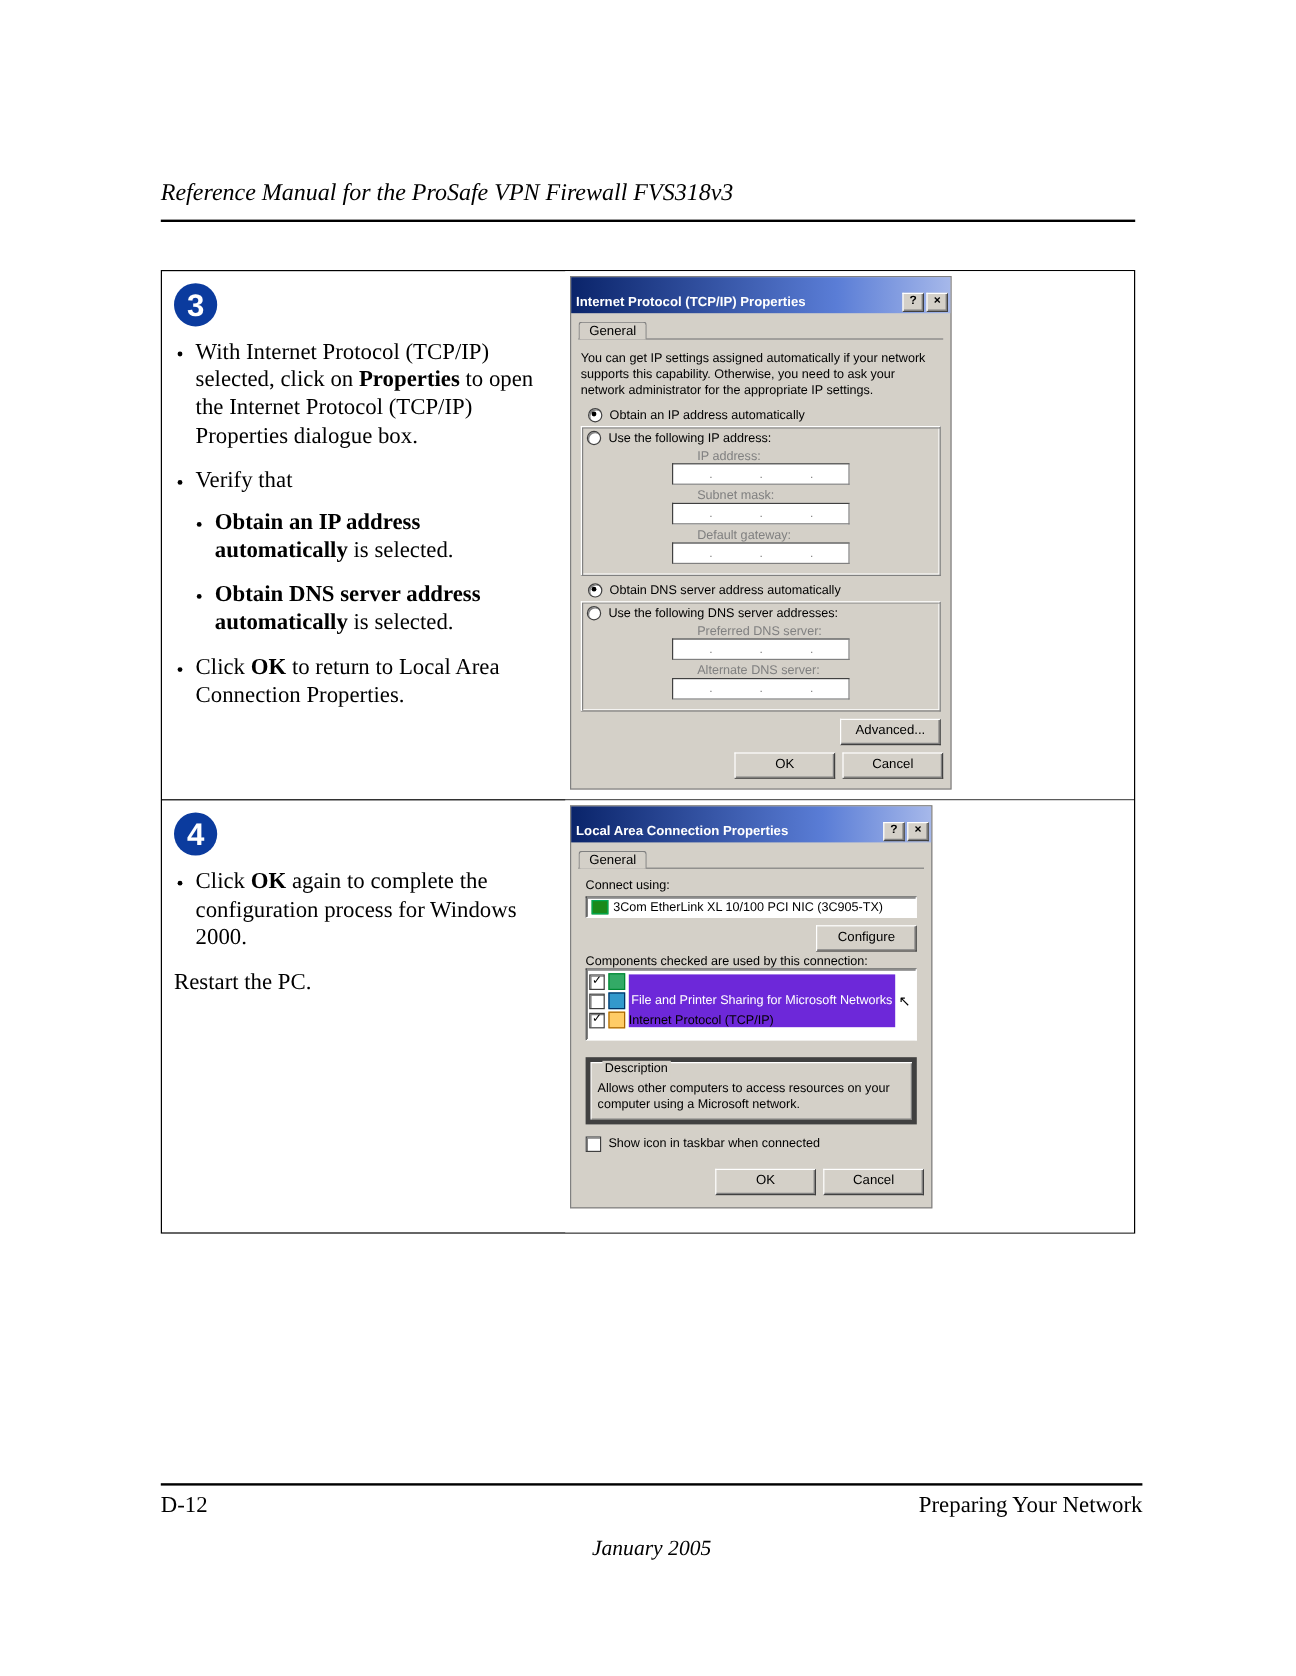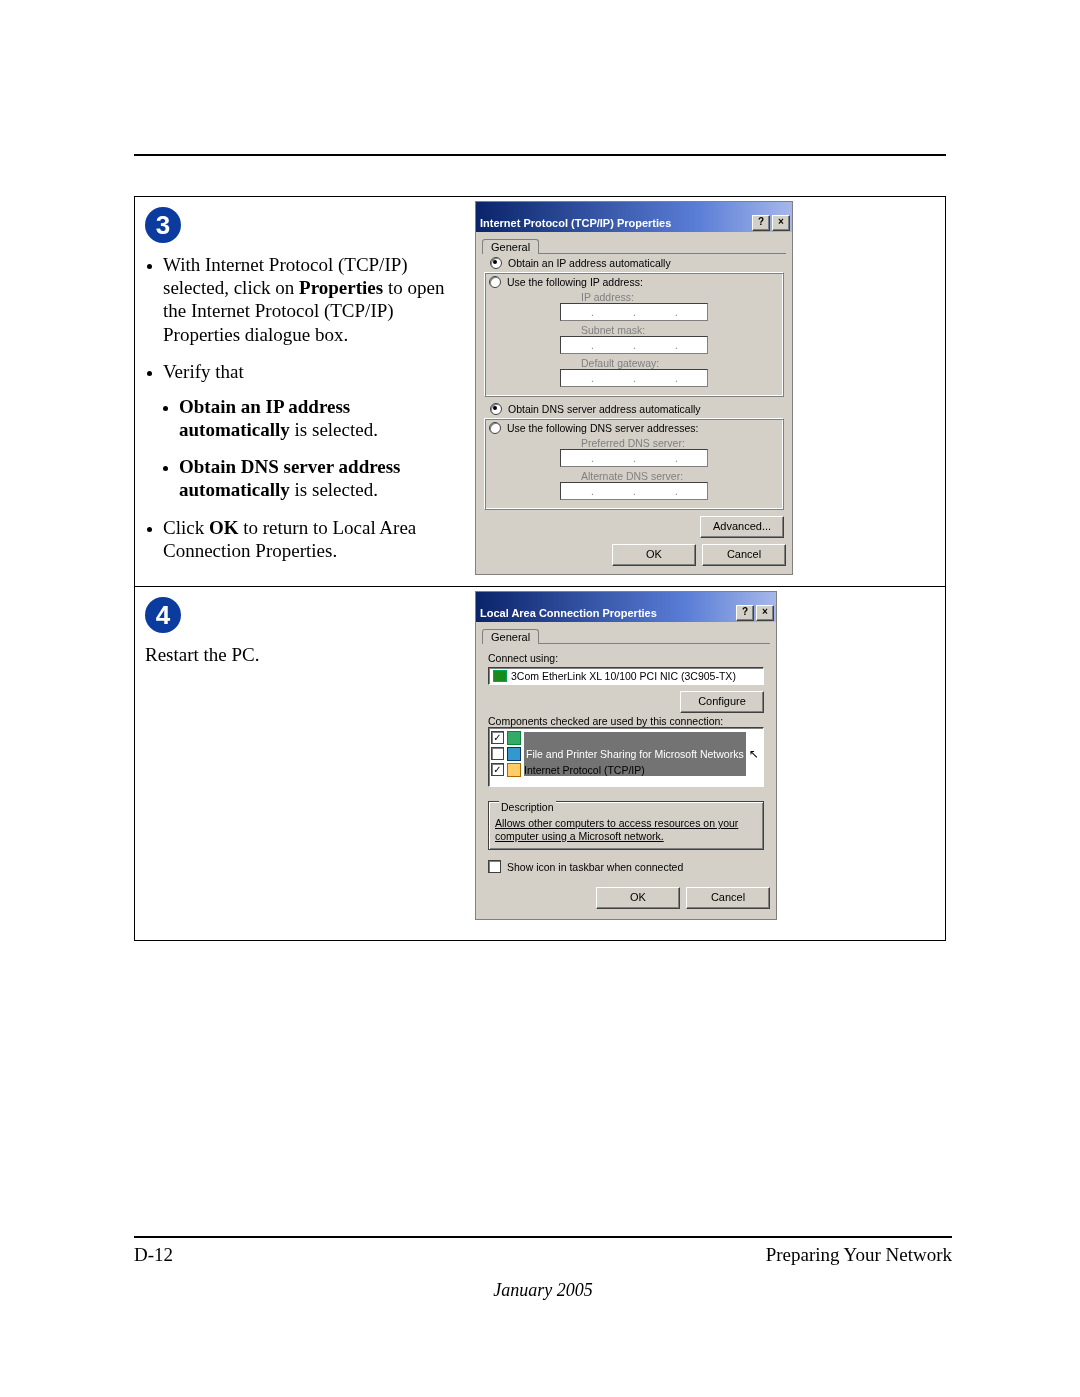--- a/index.html
+++ b/index.html
@@ -150,45 +150,46 @@
     box-shadow: inset 1px 1px #808080;
     background:#fff; height:54px; padding:2px 2px; font-size:10.5px;
   }
   .list-item { display:flex; align-items:center; gap:3px; height:16px; }
   .chk {
     width:11px; height:11px; border:1px solid #404040; background:#fff;
     box-shadow: inset 1px 1px #808080; display:flex; align-items:center; justify-content:center;
   }
   .chk.checked::after { content:"✓"; font-size:10px; line-height:10px; }
   .li-icon { width:12px; height:12px; }
-  .li-sel { background:#737373; color:#fff; padding:16px 2px; }
+  .li-sel { background:#6d28d9; color:#fff; padding:16px 2px; }
   .btn-row3 { display:flex; justify-content:space-between; margin:6px 0; gap:8px; }
   .btn-row3 .win-btn { flex:1; min-width:0; }
   .win-btn.disabled { color:#808080; }
   .small { font-size:10.5px; }
   .descbox {
-    border: 1px solid #404040;
+    border: 4px solid #404040;
     box-shadow: inset 1px 1px #fff, inset -1px -1px #808080;
-    padding: 6px; font-size:10.5px; line-height:1.25; margin-top:14px;text-decoration:underline;
+    padding: 6px; font-size:10.5px; line-height:1.25; margin-top:14px;
   }
   .desc-legend { font-size:10.5px; background:#d4d0c8; padding:0 2px; margin-left:4px; position:relative; top:-7px; display:inline-block; }
 
   .footer {
     position: absolute;
     left: 134px; right: 128px;
     bottom: 96px;
   }
   .footer-rule { border-top: 2px solid #000; margin-bottom: 6px; }
   .footer-row { display:flex; justify-content:space-between; font-size:19px; }
   .footer-date { text-align:center; font-style: italic; font-size:18px; margin-top:14px; font-family: "Times New Roman", serif; }
 </style>
 </head>
 <body>
 
 <div class="page">
+  <div class="header-title">Reference Manual for the ProSafe VPN Firewall FVS318v3</div>
   <div class="header-rule"></div>
 
   <div class="content-box">
 
     <div class="row">
       <div class="col-left">
         <div class="step-circle">3</div>
         <ul class="bullets">
           <li>
             <span>With Internet Protocol (TCP/IP) selected, click on </span><b>Properties</b><span> to open the Internet Protocol (TCP/IP) Properties dialogue box.</span>
@@ -210,20 +211,21 @@
         <div class="dlg">
           <div class="titlebar">
             <span class="title">Internet Protocol (TCP/IP) Properties</span>
             <div class="tb-btn">?</div>
             <div class="tb-btn">×</div>
           </div>
           <div class="dlg-body">
             <div class="tab-row">
               <div class="tab">General</div>
             </div>
+            <div class="desc">You can get IP settings assigned automatically if your network supports this capability. Otherwise, you need to ask your network administrator for the appropriate IP settings.</div>
             <div class="radio-row">
               <span class="radio-outer">
                   <span class="radio-dot"></span>
                 </span>
               <span>Obtain an IP address automatically</span>
             </div>
             <div class="fieldset" style="padding-top:0">
               <div class="radio-row" style="margin-left:-2px">
                 <span class="radio-outer"></span>
                 <span>Use the following IP address:</span>
@@ -309,20 +311,25 @@
               <div class="win-btn">Cancel</div>
             </div>
           </div>
         </div>
       </div>
     </div>
 
     <div class="row">
       <div class="col-left">
         <div class="step-circle">4</div>
+        <ul class="bullets">
+          <li>
+            <span>Click </span><b>OK</b><span> again to complete the configuration process for Windows 2000.</span>
+          </li>
+        </ul>
         <p class="para">Restart the PC.</p>
       </div>
       <div class="col-right" style="padding-bottom:20px">
 
         <div class="dlg" style="width:300px">
           <div class="titlebar">
             <span class="title">Local Area Connection Properties</span>
             <div class="tb-btn">?</div>
             <div class="tb-btn">×</div>
           </div>

